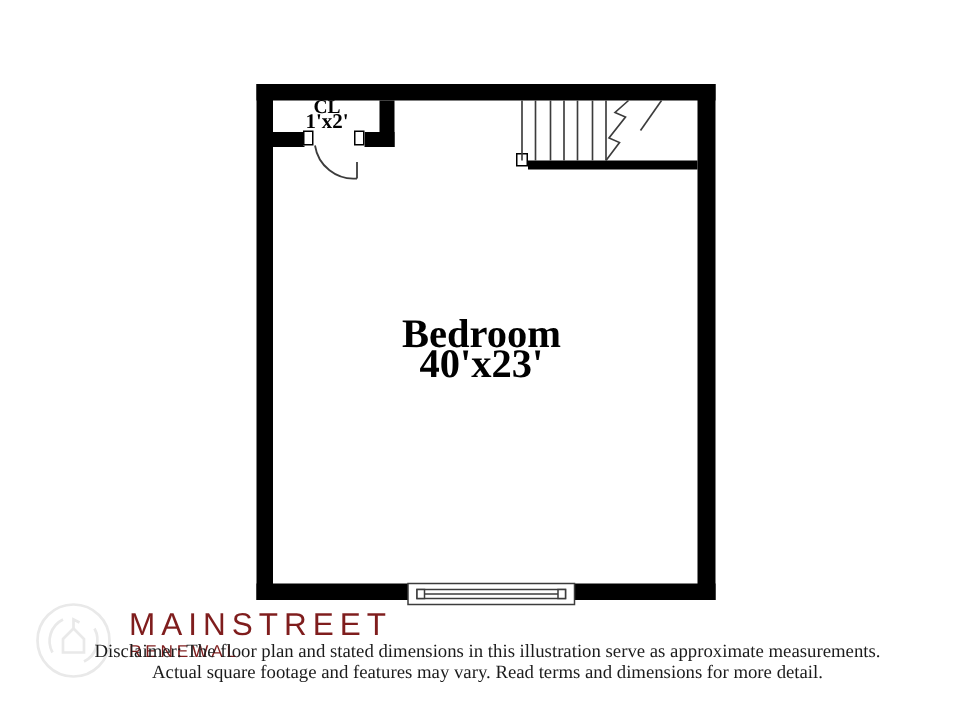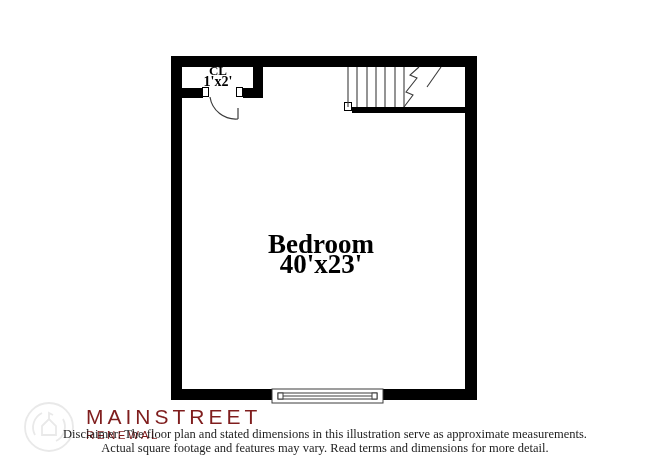--- a/index.html
+++ b/index.html
@@ -6,21 +6,21 @@
   .canvas{position:relative;width:650px;height:473px;background:#ffffff;overflow:hidden;
           font-family:"Liberation Serif",serif;}
   .plan{position:absolute;left:171px;top:56px;width:306px;height:416px;}
   .wall{position:absolute;background:#000000;}
   .jamb{position:absolute;background:#ffffff;border:1px solid #000;box-sizing:border-box;}
   .plan-svg{position:absolute;left:0;top:0;overflow:visible;pointer-events:none;}
   .closet-label{position:absolute;left:12px;top:9px;width:70px;text-align:center;
                 font-weight:bold;color:#000;}
   .closet-label .l1{display:block;font-size:13px;line-height:11px;}
   .closet-label .l2{display:block;font-size:14px;line-height:11px;}
-  .room-label{position:absolute;left:60px;top:178px;width:180px;text-align:center;
+  .room-label{position:absolute;left:60px;top:156px;width:180px;text-align:center;
               font-weight:bold;color:#000;font-size:27px;line-height:20px;}
   .room-label span{display:block;}
   .watermark-brand{position:absolute;left:86px;top:406px;color:#7f1d1d;
                    font-family:"Liberation Sans",sans-serif;}
   .wm1{display:block;font-size:21px;line-height:21px;letter-spacing:4px;font-weight:400;}
   .wm2{display:block;font-size:11.5px;line-height:13px;letter-spacing:2.5px;font-weight:400;margin-top:2px;}
   .wm-logo{position:absolute;left:22px;top:400px;}
   .disclaimer{position:absolute;left:0;top:427px;width:650px;text-align:center;
               padding-left:0;box-sizing:border-box;
               font-size:12.5px;line-height:14px;color:#1c1c1c;}

